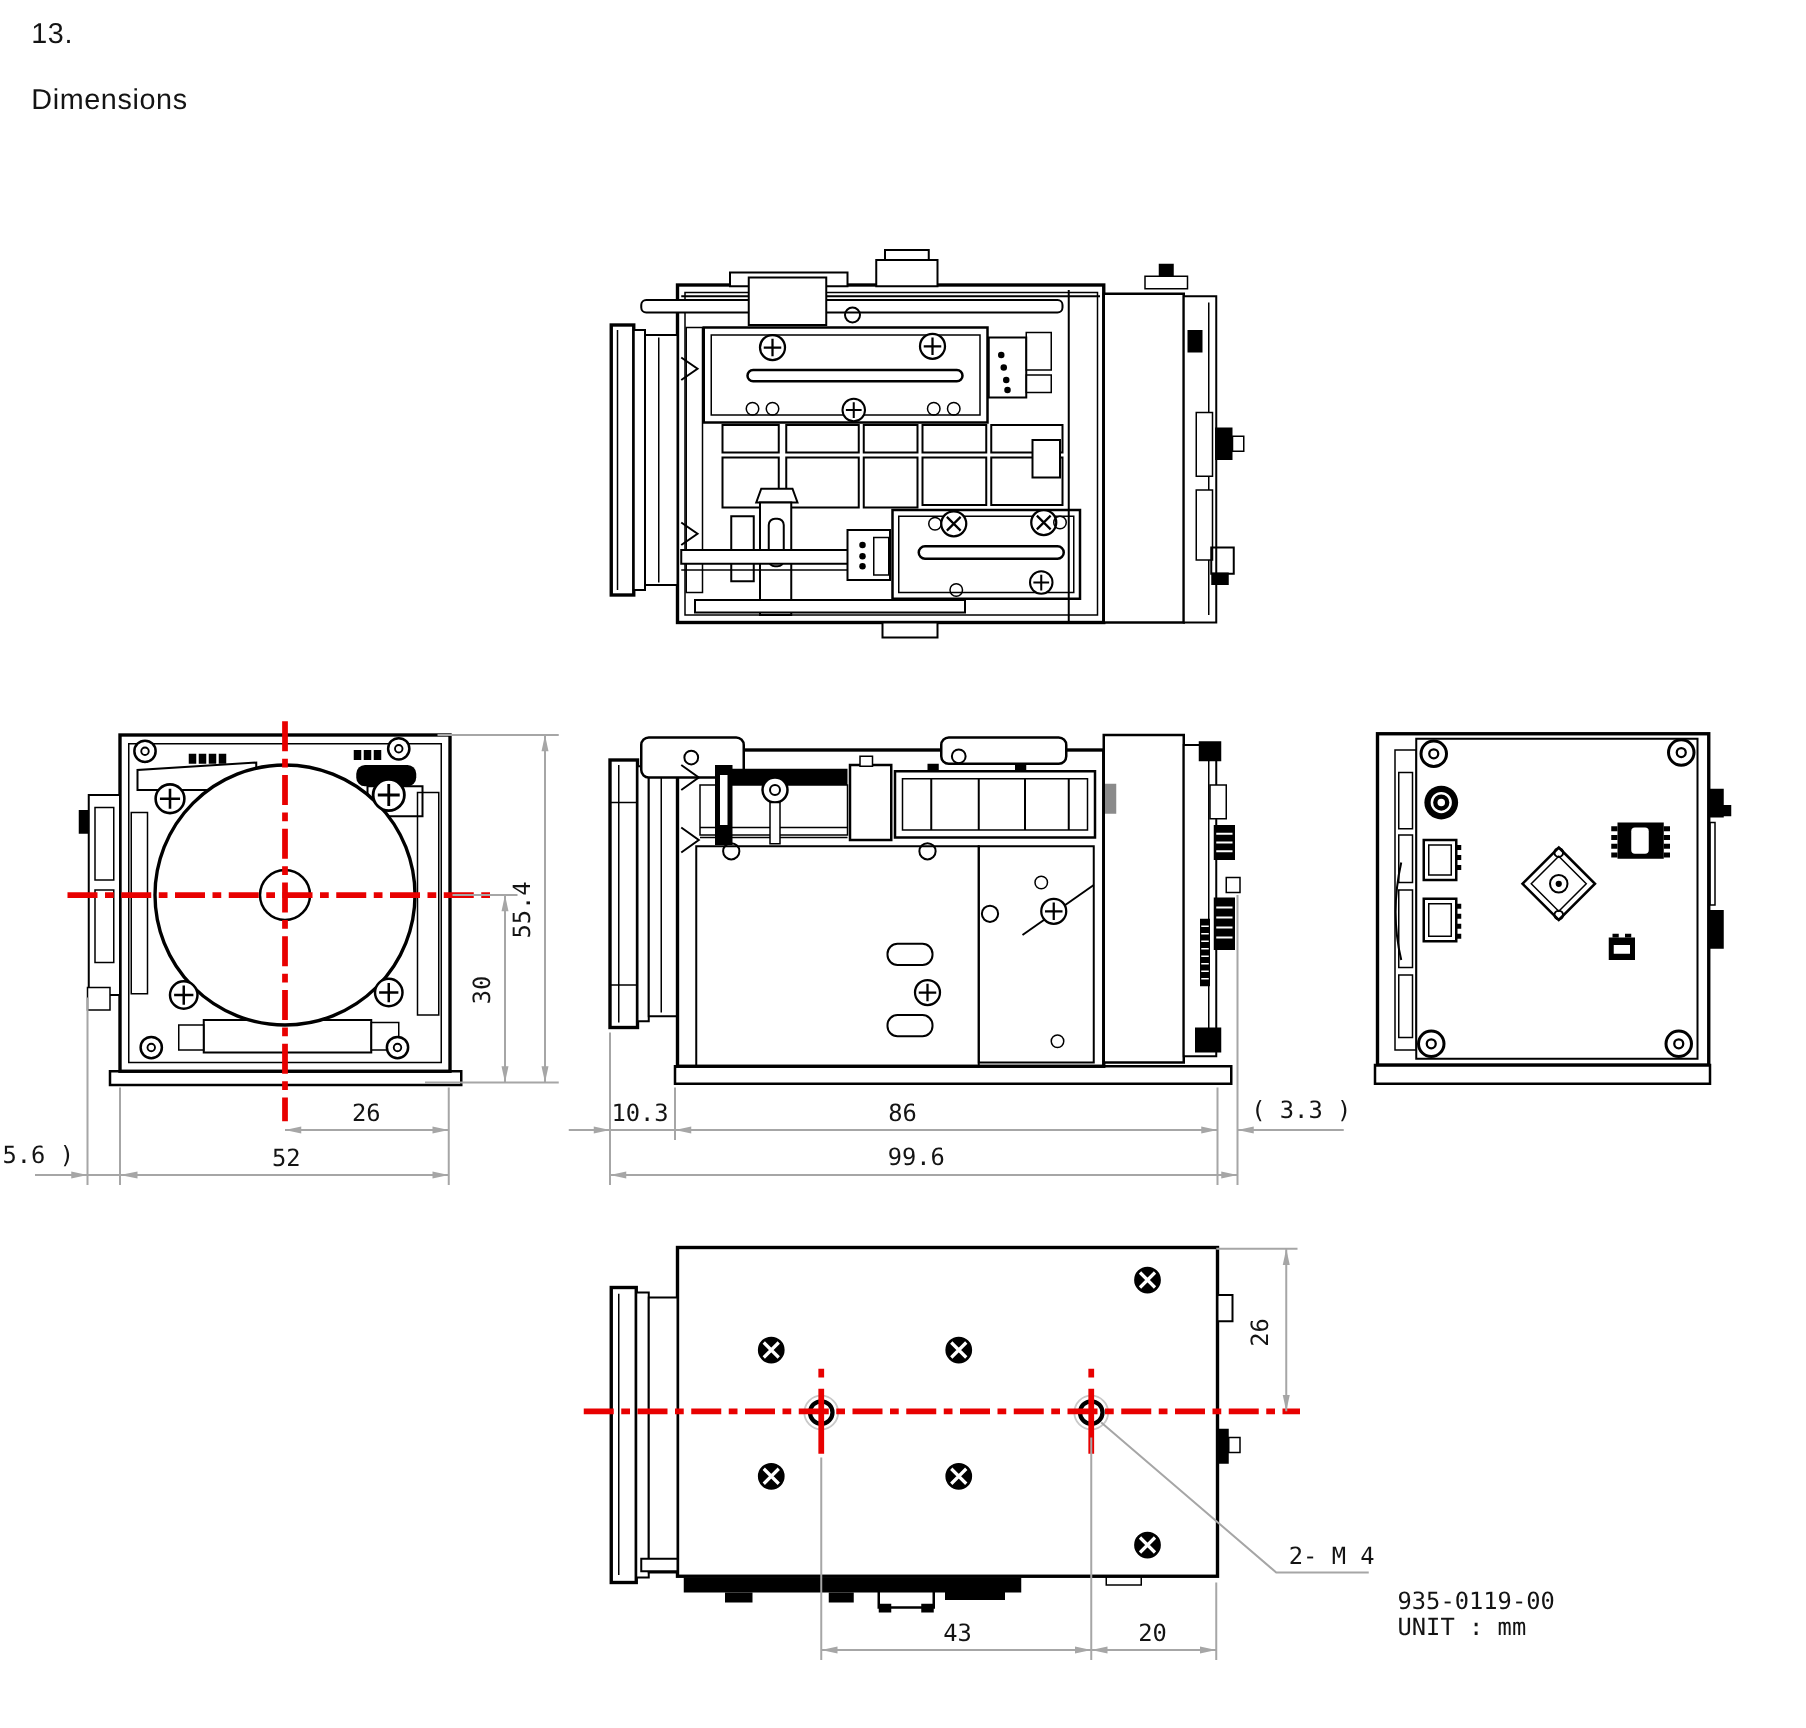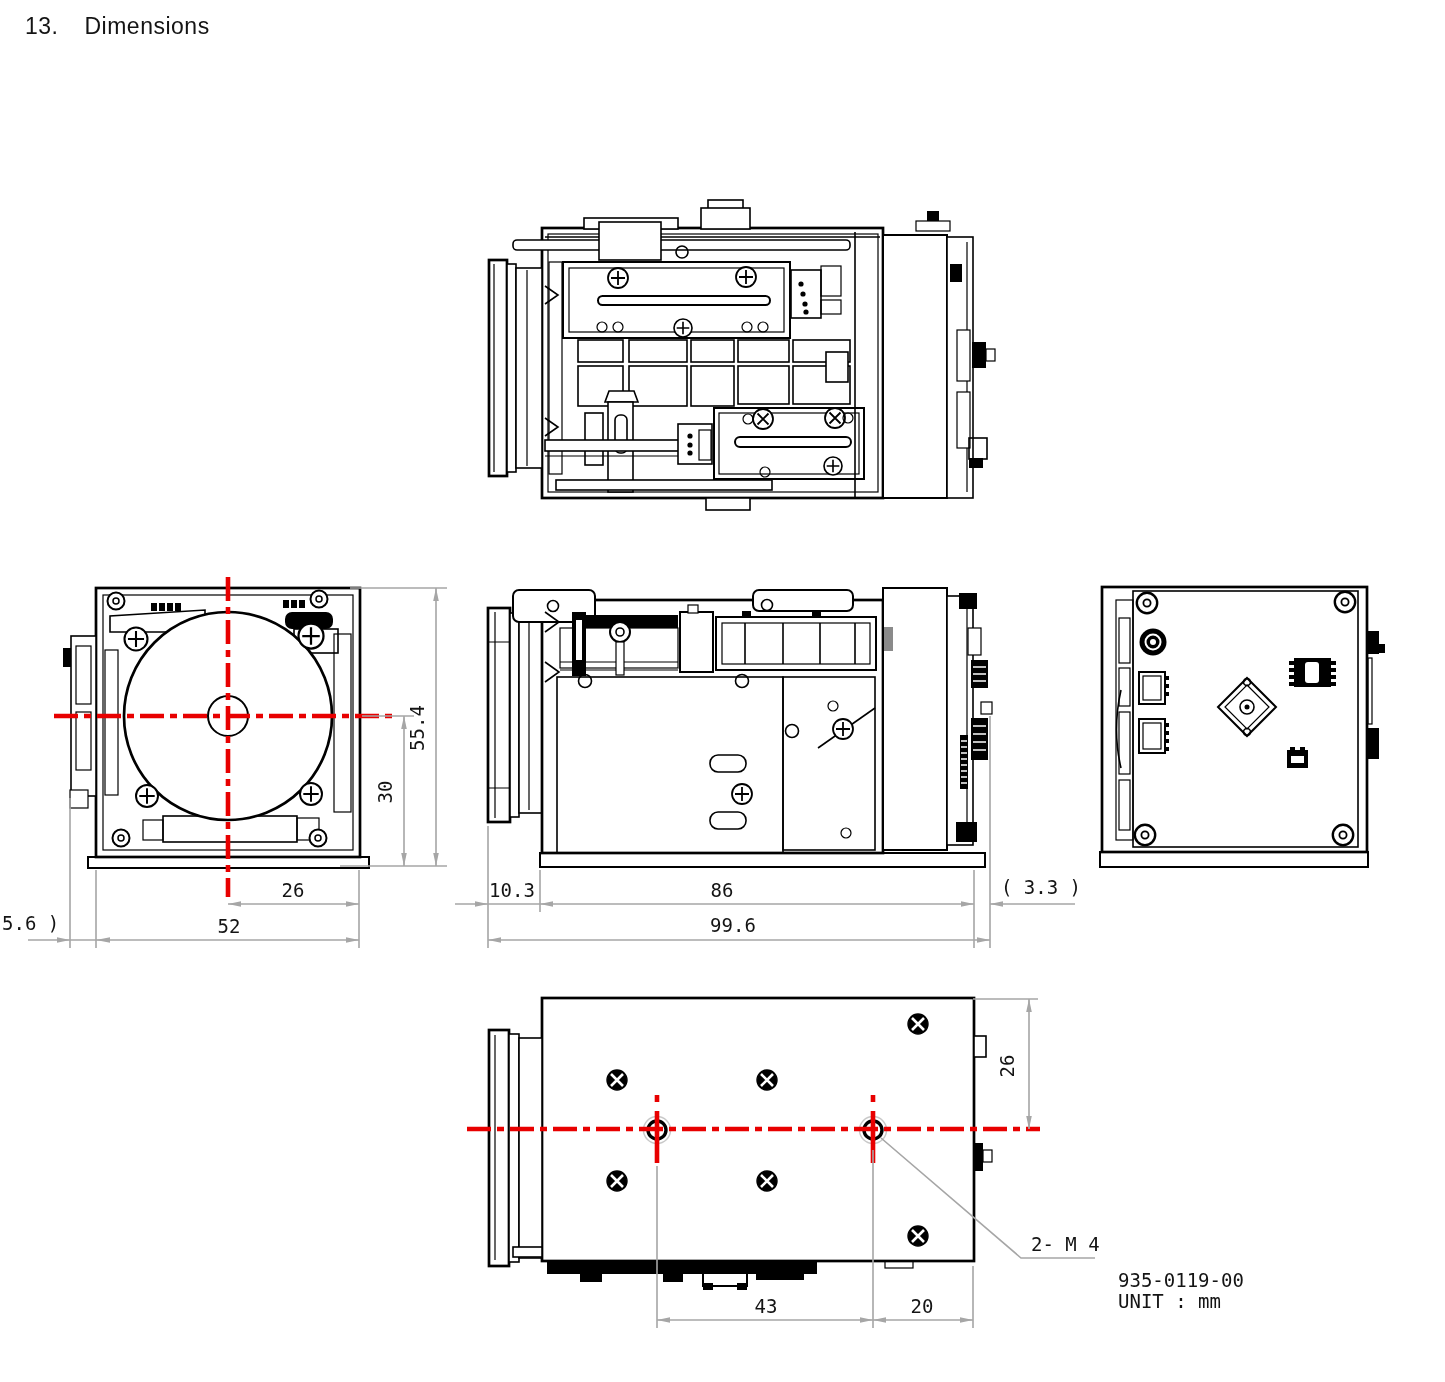--- a/index.html
+++ b/index.html
@@ -2,21 +2,21 @@
 <html style="--line: #000000; --dim: #a6a6a6; --centerline: #e80000; --text: #141414; --paper: #ffffff;"><head>
 <meta charset="utf-8">
 <style>
   :root{
     --line:#000000; --dim:#a6a6a6; --centerline:#e80000; --text:#141414; --paper:#ffffff;
   }
   html,body{margin:0;padding:0;background:var(--paper);}
   .page{position:relative;width:1445px;height:1382px;background:var(--paper);overflow:hidden;
         font-family:"Liberation Sans",sans-serif;}
   .title{position:absolute;left:25px;top:13px;font-size:23px;color:var(--text);
-         display:flex;gap:26px;letter-spacing:.5px;}
+         display:flex;gap:26px;letter-spacing:.5px;flex-direction:column;}
   svg{position:absolute;left:0;top:0;}
   .ln{fill:none;stroke:var(--line);}
   .lnf{fill:#fff;stroke:var(--line);}
   .blk{fill:var(--line);stroke:none;}
   .wht{fill:#fff;stroke:none;}
   .dim{fill:none;stroke:var(--dim);stroke-width:1.6;}
   .dimf{fill:var(--dim);stroke:none;}
   .cl{fill:none;stroke:var(--centerline);stroke-width:4.6;stroke-dasharray:24 6 7 6;}
   .clp{fill:none;stroke:var(--centerline);stroke-width:4.6;}
   .s1{stroke-width:1.2px;} .s15{stroke-width:1.6px;} .s2{stroke-width:2px;} .s25{stroke-width:2.7px;}

